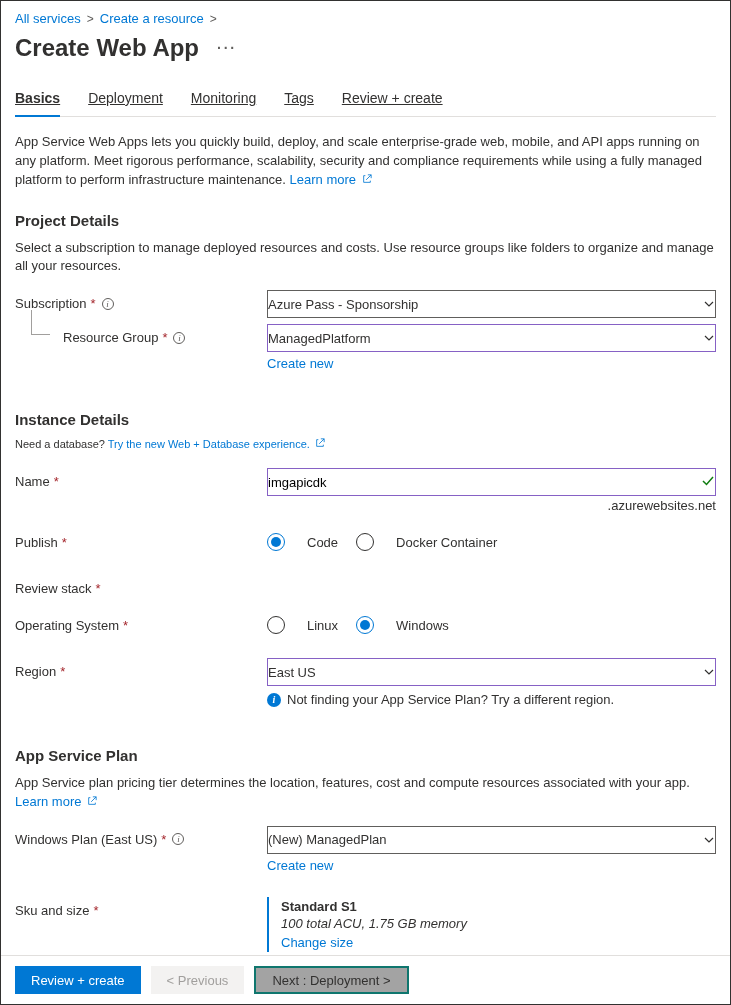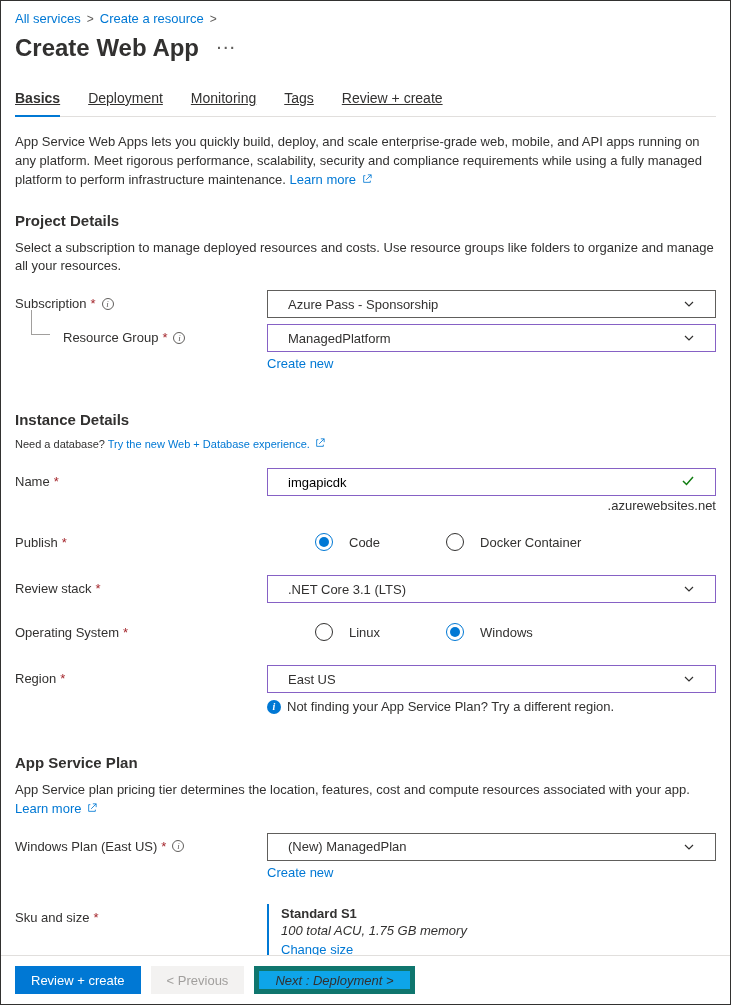--- a/index.html
+++ b/index.html
@@ -43,33 +43,33 @@
     .req { color: #a4262c; margin-left: 4px; }
     .info-icon {
       width: 12px; height: 12px; border: 1px solid #605e5c; border-radius: 50%;
       display: inline-flex; align-items: center; justify-content: center;
       font-size: 9px; color: #605e5c; margin-left: 6px; cursor: pointer;
       font-style: italic; font-family: serif;
     }
     .field-control { flex: 1; }
     .dropdown, .textbox {
       width: 100%; height: 28px; border: 1px solid #605e5c; background: #fff;
-      padding: 0 20px; font-size: 13px; display: flex; align-items: center;
+      padding: 0 0; font-size: 13px; display: flex; align-items: center;
       justify-content: space-between; cursor: pointer;
     }
     .dropdown.purple, .textbox.purple { border-color: #8661c5; }
     .textbox { cursor: text; }
     .textbox input { border: none; outline: none; font-size: 13px; font-family: inherit; width: 100%; background: transparent; }
     .chevron-down { width: 12px; height: 12px; }
     .chevron-down svg { width: 12px; height: 12px; }
     .check-icon { color: #107c10; }
     .sublink { font-size: 13px; margin-top: 4px; display: inline-block; }
     .suffix-text { text-align: right; font-size: 13px; color: #323130; margin-top: 2px; }
     .radio-row { display: flex; align-items: center; gap: 18px; padding-top: 4px; }
-    .radio { display: flex; align-items: center; gap: 16px; cursor: pointer; margin-left: 48px; }
+    .radio { display: flex; align-items: center; gap: 22px; cursor: pointer; }
     .radio-circle {
       width: 18px; height: 18px; border: 1px solid #323130; border-radius: 50%;
       display: flex; align-items: center; justify-content: center; flex-shrink: 0;
     }
     .radio-circle.selected { border-color: #0078d4; }
     .radio-dot { width: 10px; height: 10px; background: #0078d4; border-radius: 50%; }
     .info-row { display: flex; align-items: center; gap: 6px; margin-top: 6px; font-size: 13px; }
     .info-blue {
       width: 14px; height: 14px; background: #0078d4; border-radius: 50%;
       color: #fff; display: flex; align-items: center; justify-content: center;
@@ -79,21 +79,21 @@
     .sku-title { font-weight: 600; font-size: 13px; }
     .sku-sub { font-size: 13px; margin-top: 2px; font-style: italic; }
     .footer {
       position: absolute; left: 0; right: 0; bottom: 0;
       border-top: 1px solid #e1dfdd; padding: 10px 14px;
       display: flex; gap: 10px; background: #fff;
     }
     .btn { height: 28px; padding: 0 16px; font-size: 13px; border: none; cursor: pointer; font-family: inherit; }
     .btn.primary { background: #0078d4; color: #fff; }
     .btn.disabled { background: #f3f2f1; color: #a19f9d; cursor: default; }
-    .btn.outline { background: #0ea5e9; border: 5px solid #0f766e; color: #323130; font-style: italic; }
+    .btn.outline { background: #a3a3a3; border: 2px solid #0f766e; color: #323130; }
     .spacer-lg { height: 28px; }
     .spacer-md { height: 18px; }
     .spacer-sm { height: 10px; }
     .need-db { font-size: 11px; margin-bottom: 18px; }
   </style>
 </head>
 <body>
 
 <div class="breadcrumb">
   <a>All services</a>
@@ -213,28 +213,20 @@
   </div>
 </div>
 
 <div class="spacer-md"></div>
 
 <div class="field-row">
   <div class="field-label">
     <span>Review stack</span>
       <span class="req">*</span>
   </div>
-  <div class="field-control">
-    <div class="dropdown purple">
-      <span>.NET Core 3.1 (LTS)</span>
-      <span class="chevron-down"><svg viewBox="0 0 12 12">
-            <path fill="none" stroke="#323130" stroke-width="1.2" d="M2 4l4 4 4-4"></path>
-          </svg></span>
-    </div>
-  </div>
 </div>
 
 <div class="spacer-sm"></div>
 
 <div class="field-row">
   <div class="field-label">
     <span>Operating System</span>
       <span class="req">*</span>
   </div>
   <div class="field-control">

